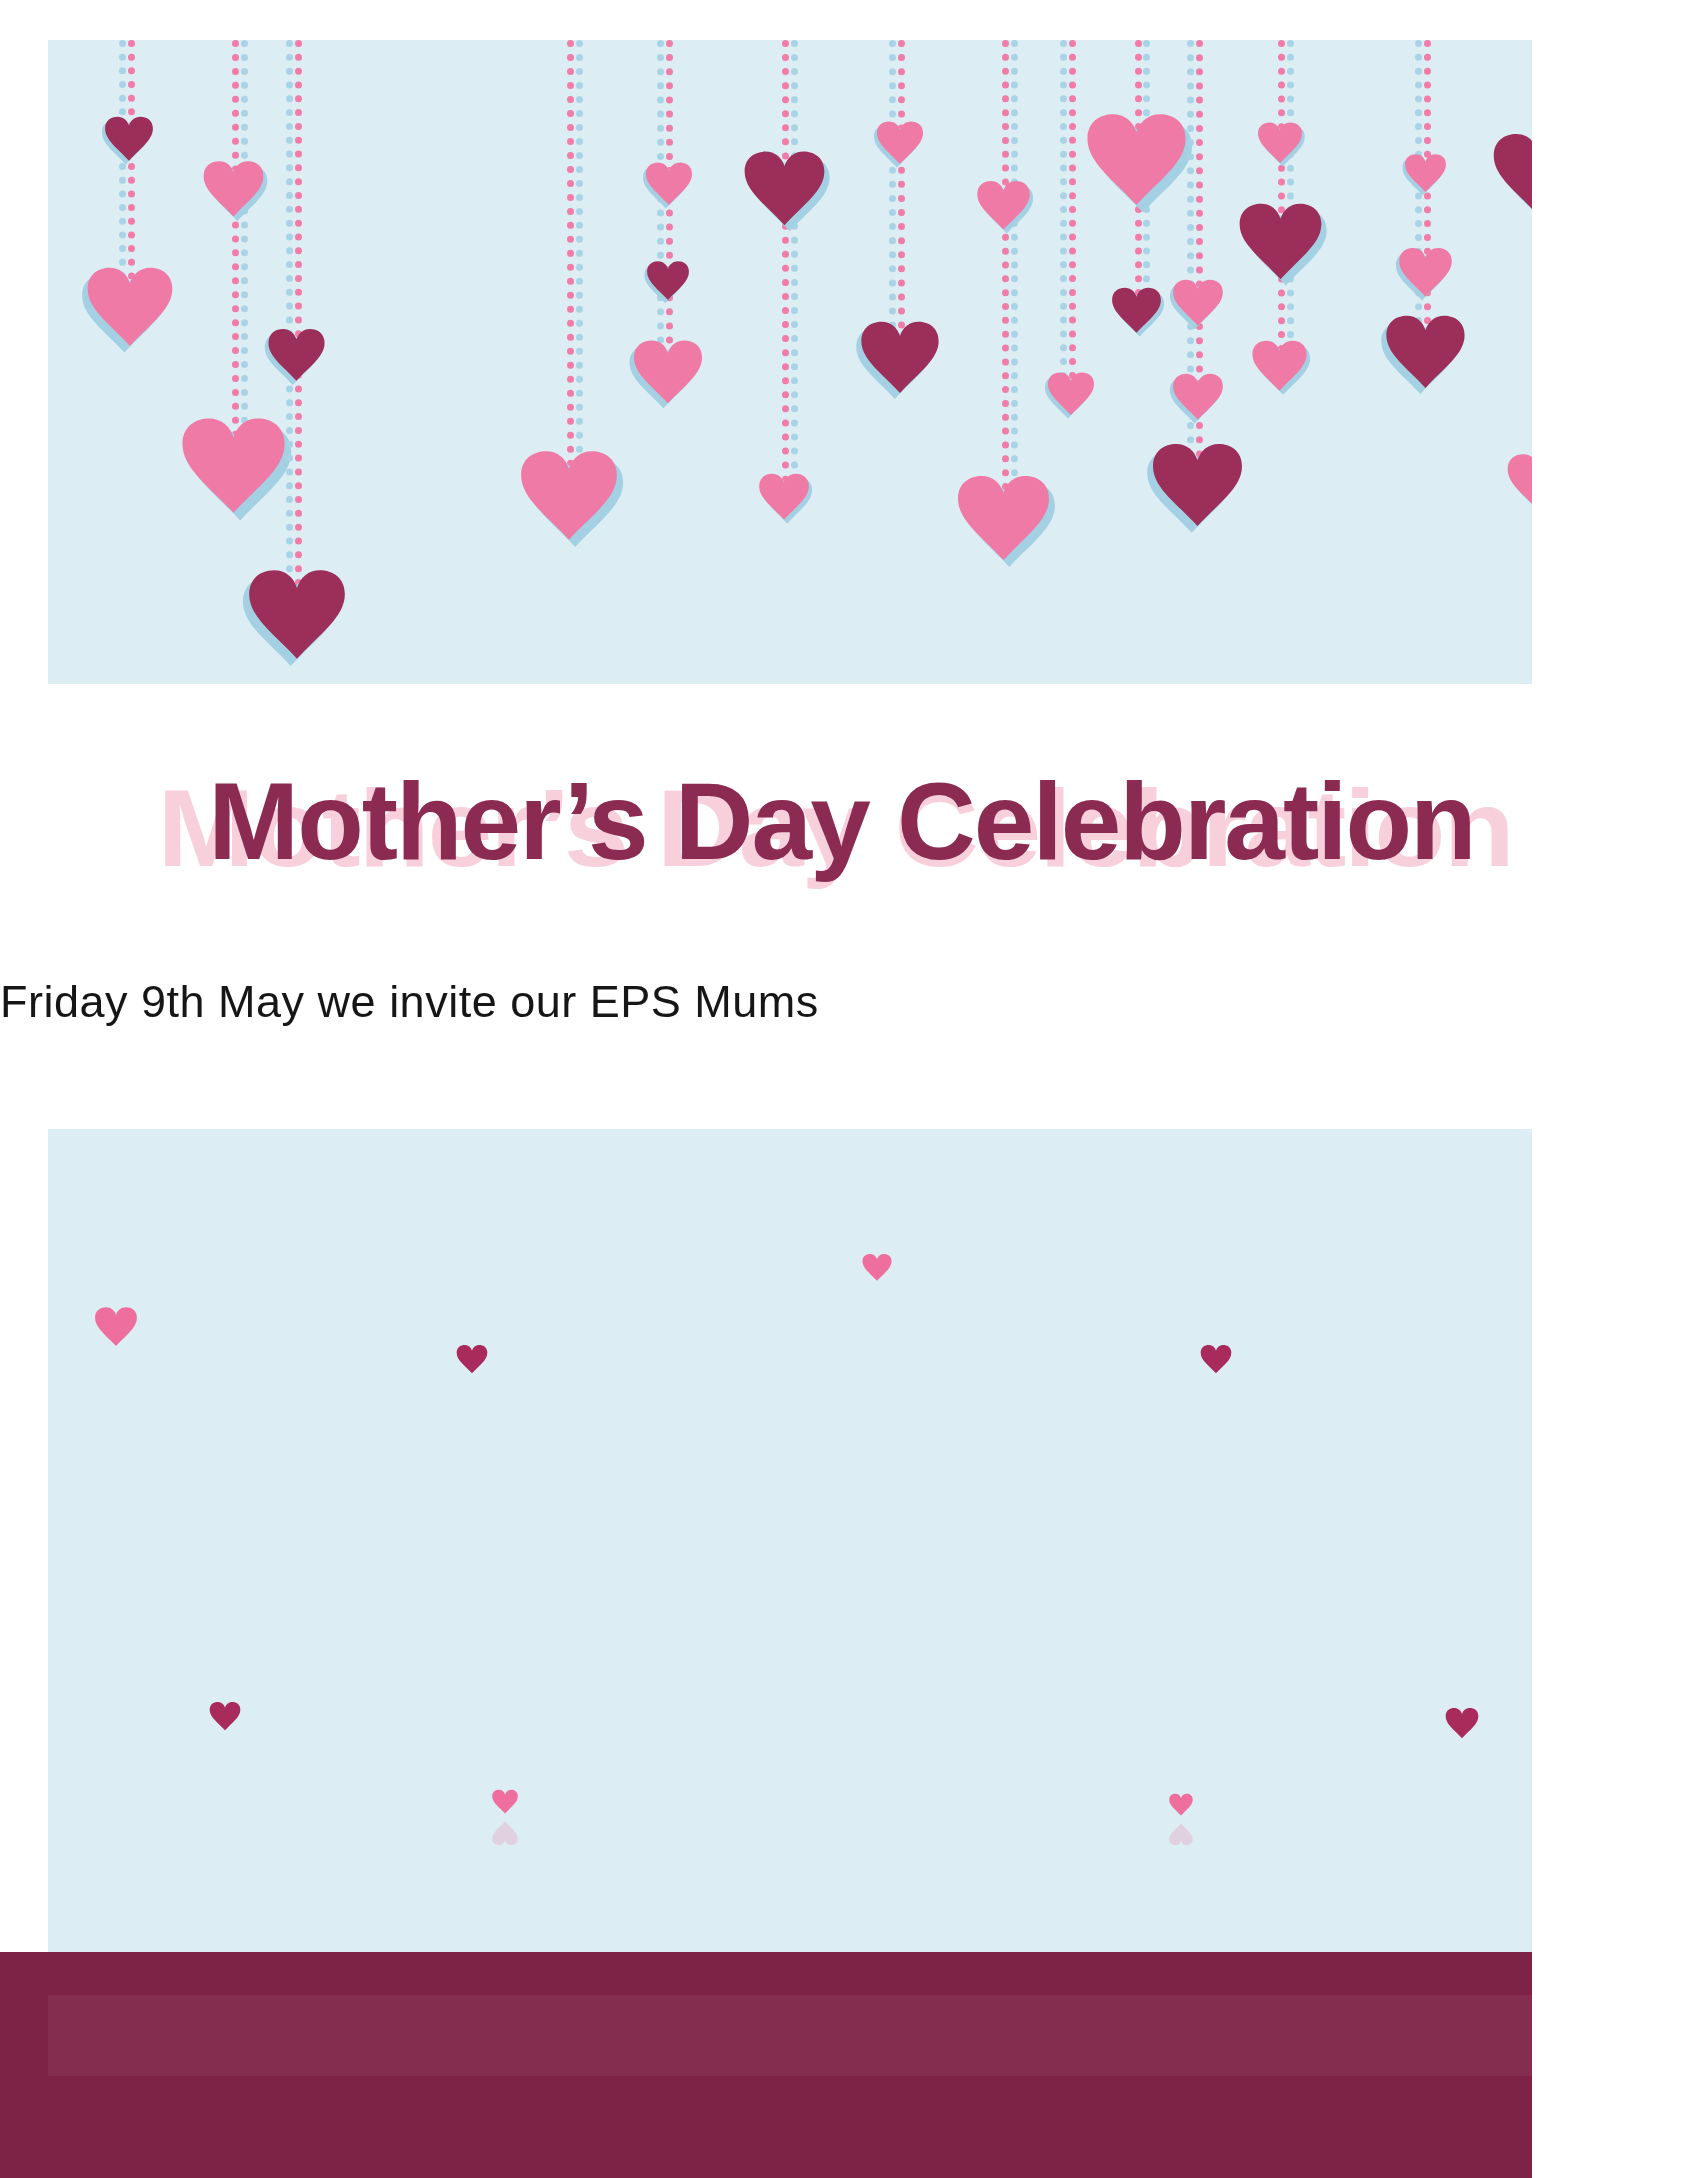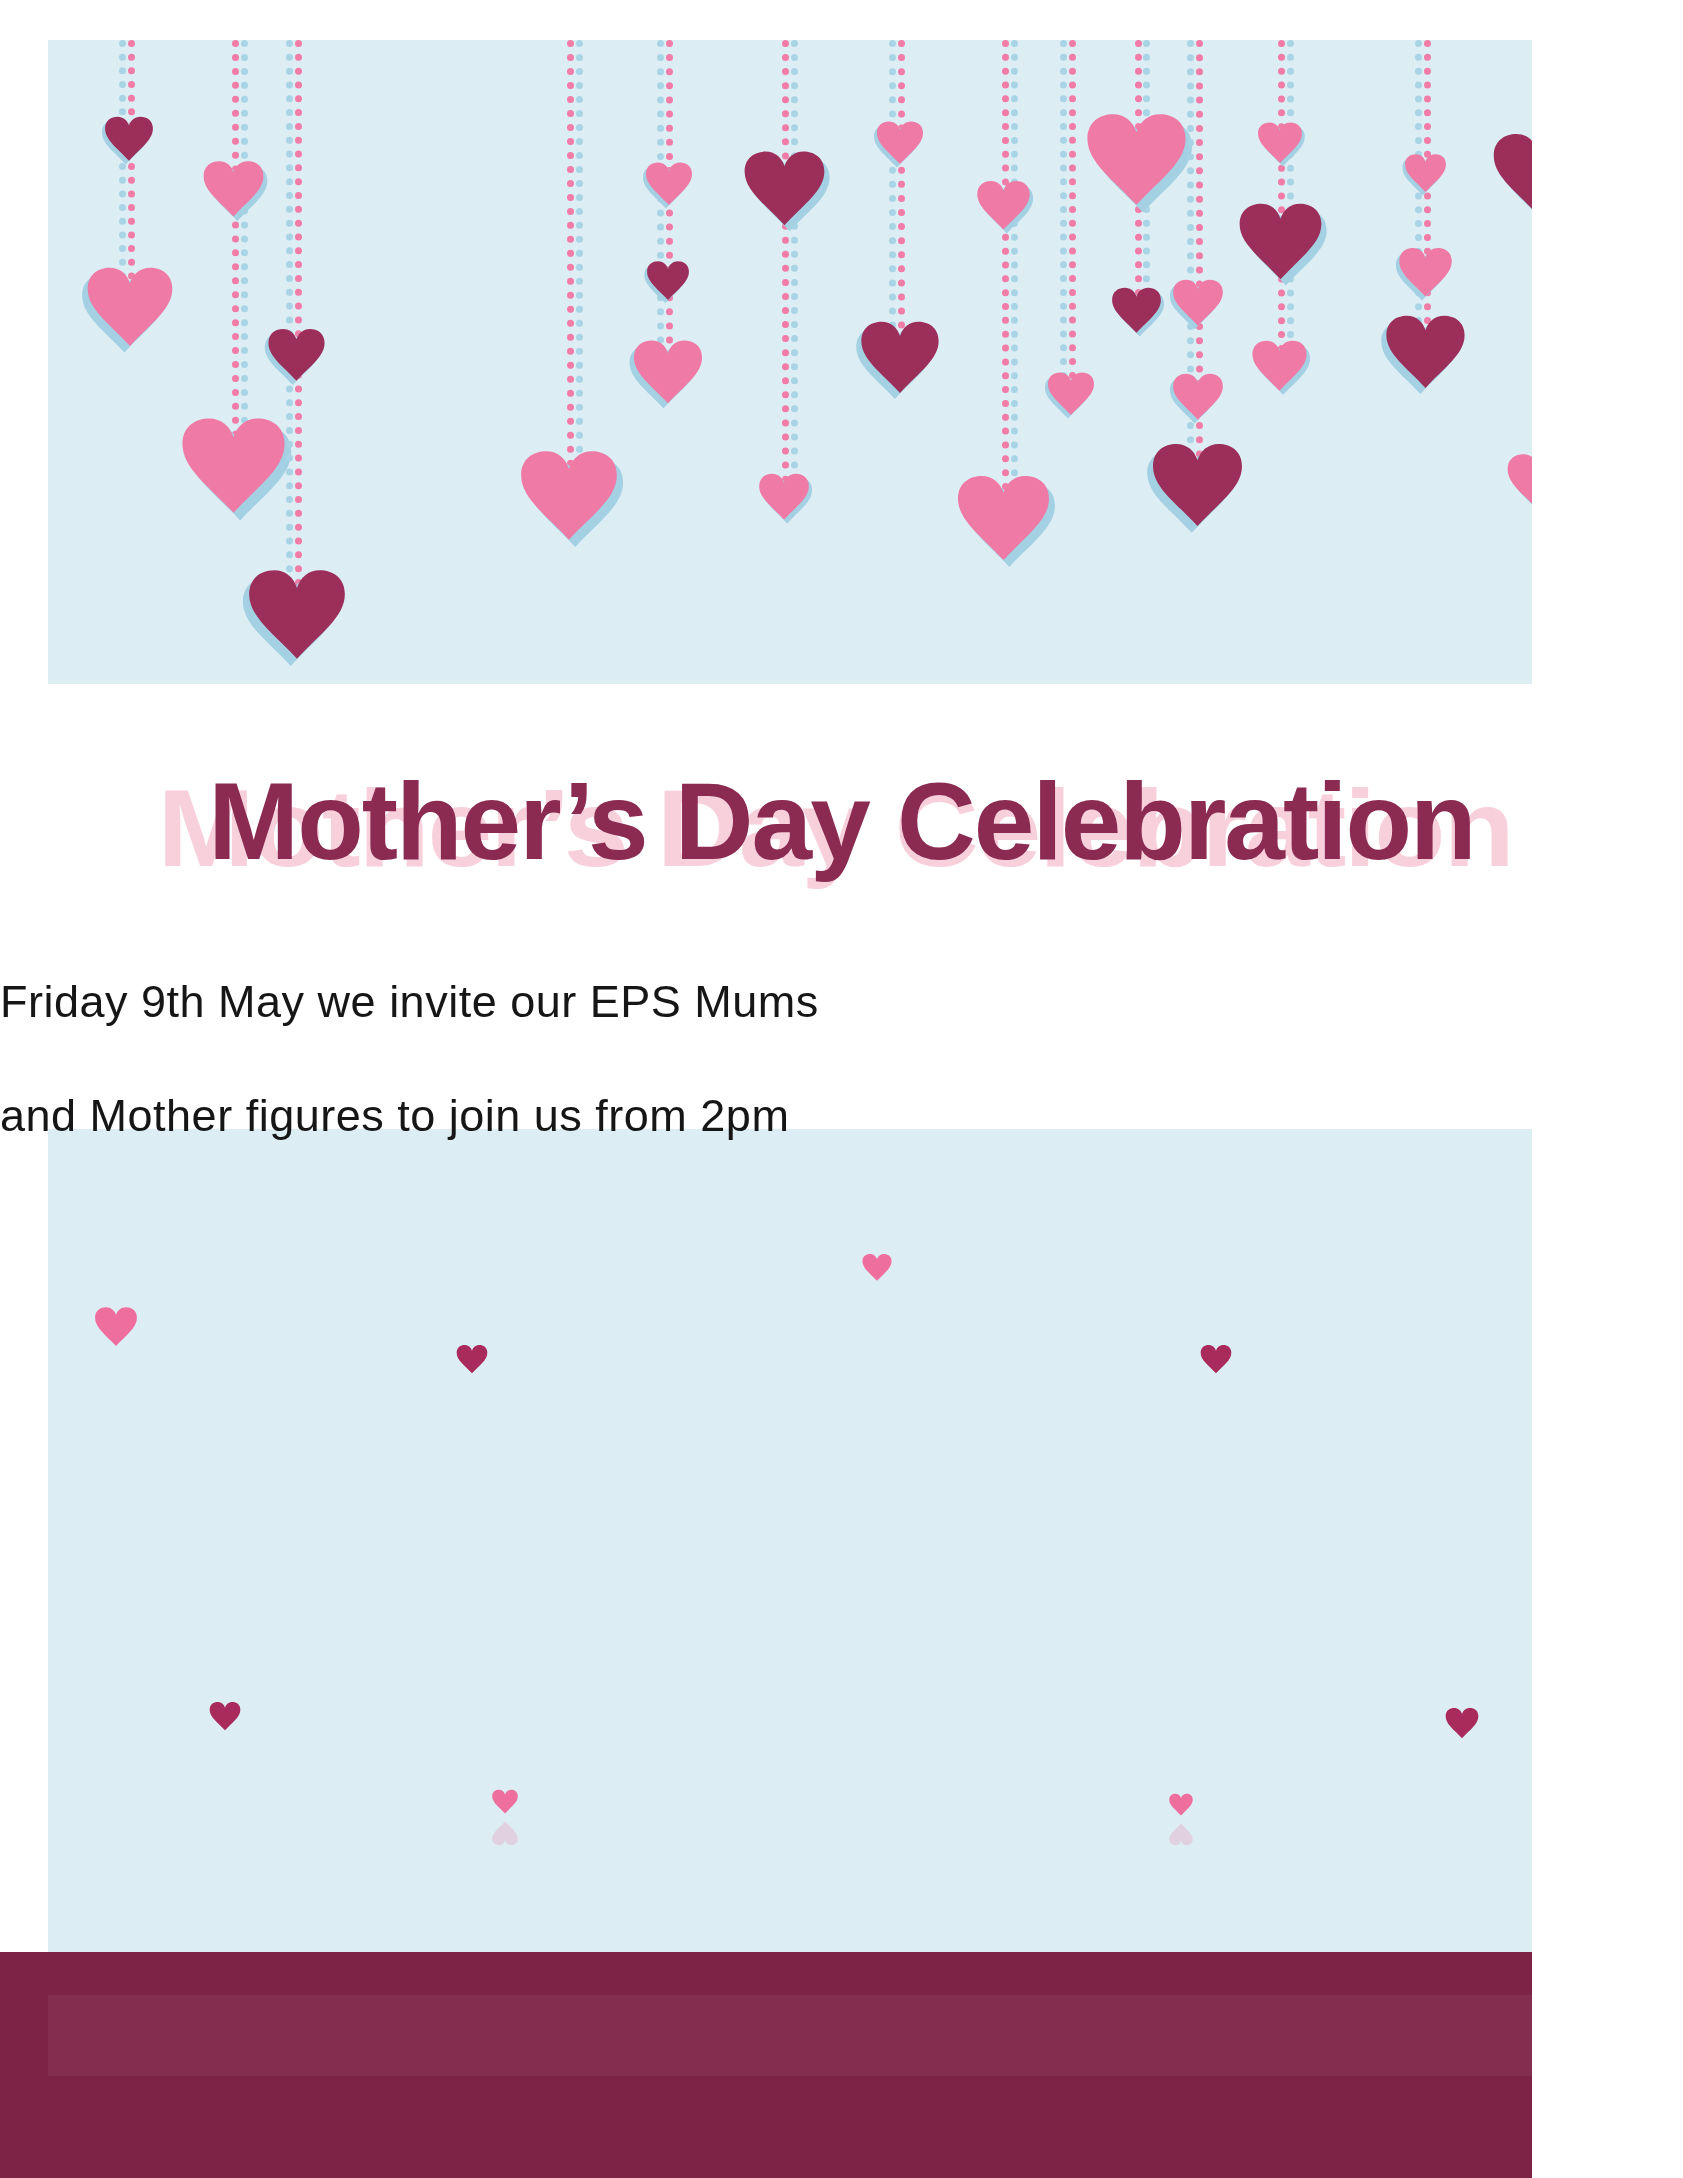--- a/index.html
+++ b/index.html
@@ -32,21 +32,20 @@
   <div class="panel banner"></div>
   <div class="panel panel2"></div>
 
   <div class="title-wrap">
     <div class="title-echo">Mother’s Day Celebration</div>
     <div class="title-main">Mother’s Day Celebration</div>
   </div>
 
   <div class="para para1">
     <div>Friday 9th May we invite our EPS Mums</div>
-    <div>and Mother figures to join us from 2pm</div>
   </div>
 
 
   <div class="footer">
     <div class="footer-band"></div>
   </div>
 
 <div class="string-line" style="left: 119px; top: 40px; height: 267px; border-left-color: var(--string-blue);"></div>
     <div class="string-line" style="left: 128px; top: 40px; height: 267px; border-left-color: var(--string-pink);"></div>
     <svg viewBox="0 0 100 90" class="deco" style="position: absolute; overflow: visible; left: 103px; top: 115px; width: 52px; height: 47px; z-index: 1;">

